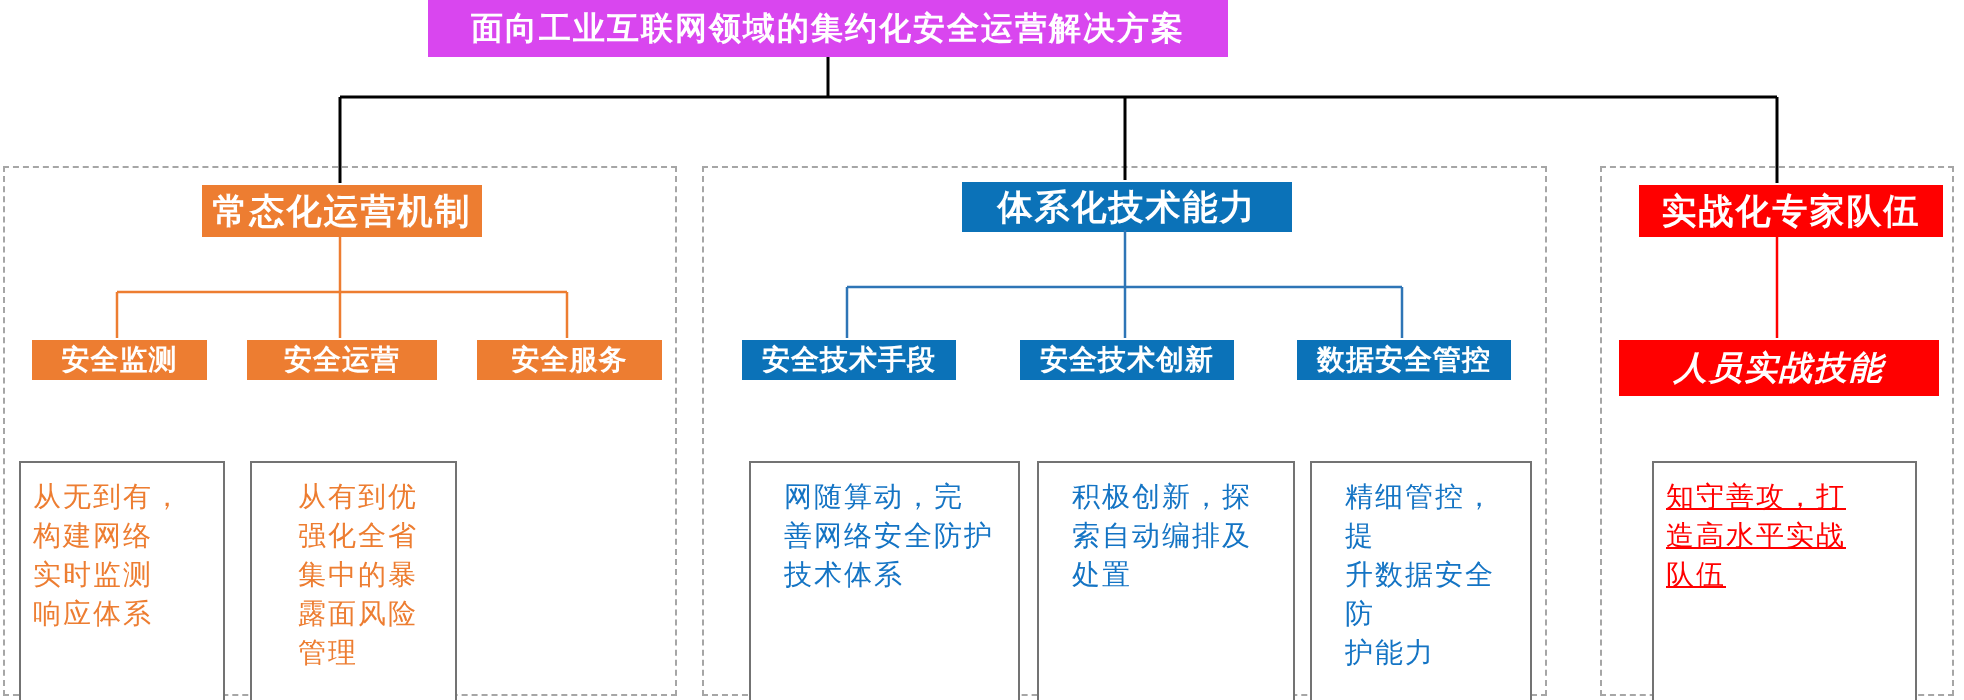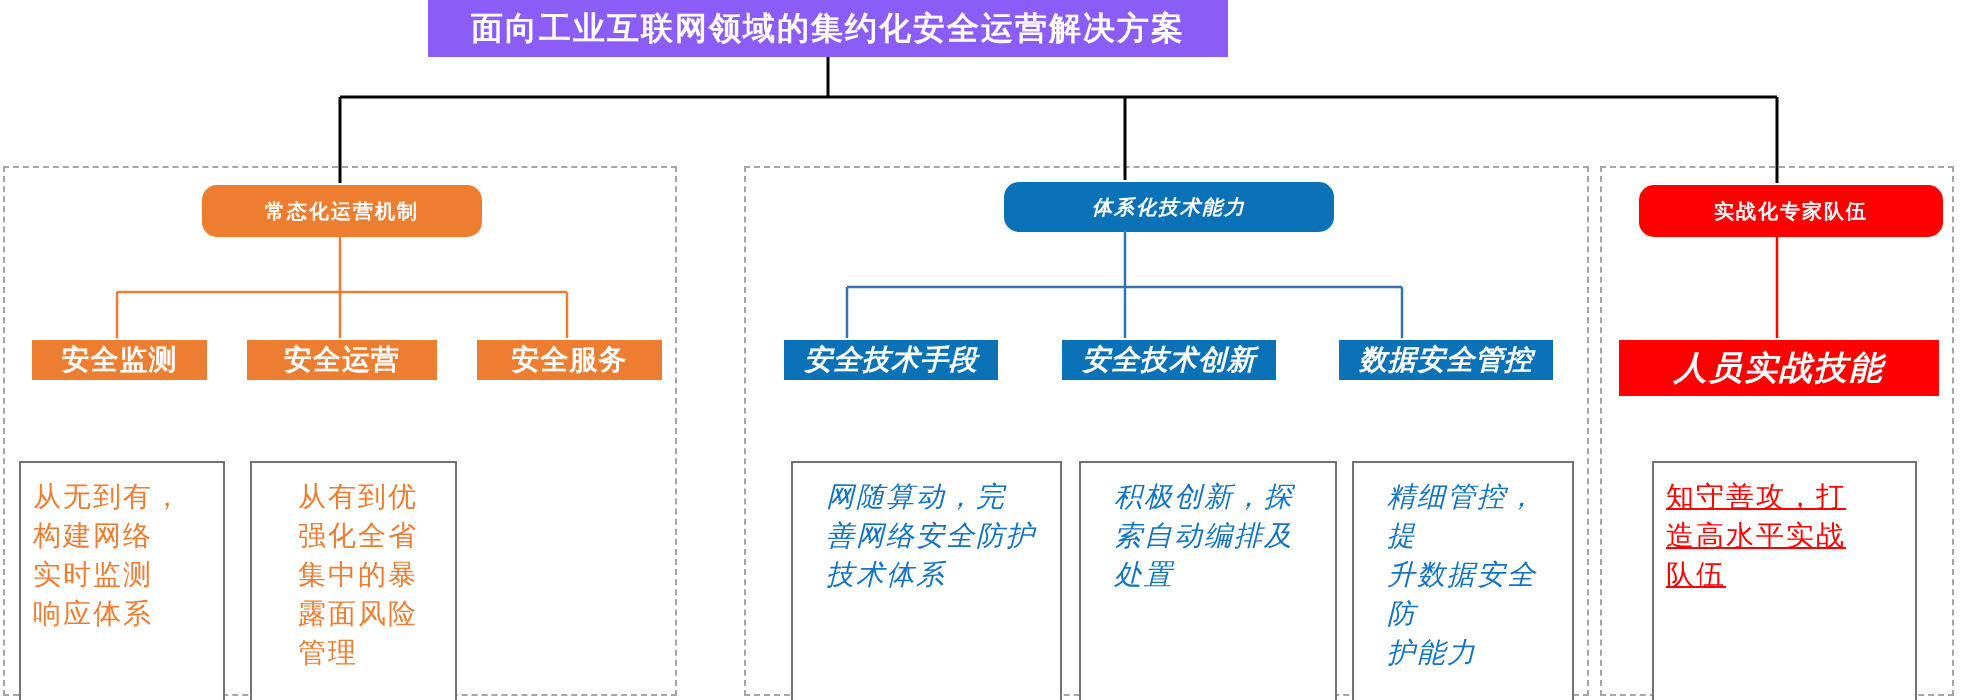--- a/index.html
+++ b/index.html
@@ -19,21 +19,21 @@
     position: absolute;
     left: 0; top: 0;
     width: 1964px; height: 700px;
     z-index: 1;
     pointer-events: none;
   }
   .title-box {
     position: absolute;
     left: 428px; top: 0;
     width: 800px; height: 57px;
-    background: #8b5cf6;
+    background: #d946ef;
     color: #ffffff;
     font-size: 32px;
     font-weight: bold;
     letter-spacing: 2px;
     display: flex;
     align-items: center;
     justify-content: center;
     z-index: 2;
   }
   .container {
@@ -42,28 +42,27 @@
     height: 530px;
     border: 2px dashed #a6a6a6;
     box-sizing: border-box;
     background: transparent;
     z-index: 0;
   }
   .sec-header {
     position: absolute;
     height: 52px;
     color: #ffffff;
-    font-size: 20px;
+    font-size: 35px;
     font-weight: bold;
     letter-spacing: 2px;
     display: flex;
     align-items: center;
     justify-content: center;
     z-index: 2;
-    border-radius: 15px;
   }
   .node {
     position: absolute;
     top: 172px;
     height: 40px;
     color: #ffffff;
     font-size: 28px;
     font-weight: bold;
     letter-spacing: 1px;
     display: flex;
@@ -142,21 +141,21 @@
 构建网络
 实时监测
 响应体系</div>
     <div class="desc tx-orange" style="left:245px; width:207px;padding-left:46px;">从有到优
 强化全省
 集中的暴
 露面风险
 管理</div>
   </div>
 
-  <div class="container" style="left:744px; width:845px;font-style:italic;">
+  <div class="container" style="left:702px; width:845px;">
     <div class="sec-header bg-blue" style="left:258px; top:14px; width:330px; height:50px;">体系化技术能力</div>
 
     <div class="node bg-blue" style="left:38px; width:214px;">安全技术手段</div>
     <div class="node bg-blue" style="left:316px; width:214px;">安全技术创新</div>
     <div class="node bg-blue" style="left:593px; width:214px;">数据安全管控</div>
 
     <div class="desc tx-blue" style="left:45px; width:271px;">网随算动，完
 善网络安全防护
 技术体系</div>
     <div class="desc tx-blue" style="left:333px; width:258px;">积极创新，探

